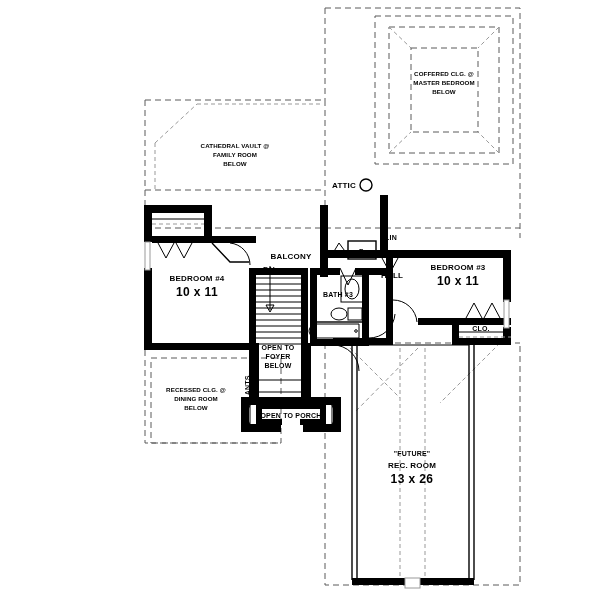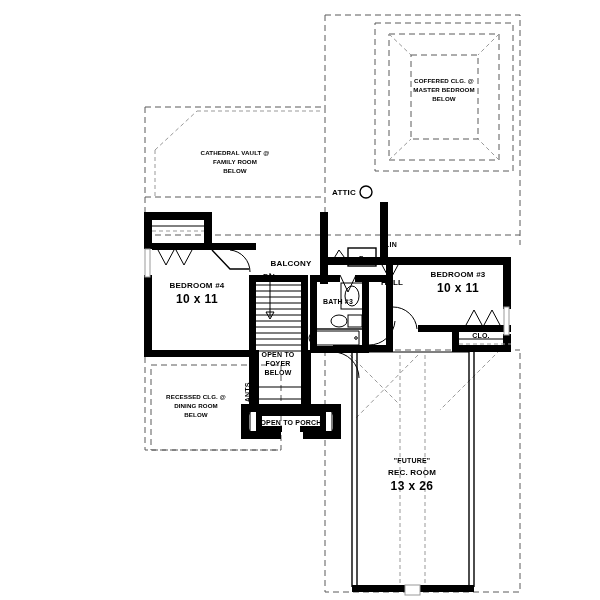--- a/index.html
+++ b/index.html
@@ -1,18 +1,18 @@
 <!DOCTYPE html>
 <html><head>
 <meta charset="utf-8">
 <style>
   html,body{margin:0;padding:0;background:#ffffff;}
   body{width:600px;height:600px;overflow:hidden;
        font-family:"Liberation Sans", sans-serif;}
-  #plan-root{position:relative;width:600px;height:504px;background:#fff;margin-top:7px;}
+  #plan-root{position:relative;width:600px;height:504px;background:#fff;}
   svg{display:block;}
   .wall{fill:#000000;}
   .thinline{stroke:#000000;stroke-width:1;fill:none;}
   .thinline2{stroke:#000000;stroke-width:1.4;fill:none;}
   .dash{stroke:#5a5a5a;stroke-width:1;fill:none;stroke-dasharray:6 4;}
   .dash-fine{stroke:#999999;stroke-width:1;fill:none;stroke-dasharray:4 3;}
   .win{stroke:#9a9a9a;stroke-width:1;fill:#ffffff;}
   .lbl{font-family:"Liberation Sans", sans-serif;font-weight:bold;
        fill:#000000;text-anchor:middle;}
   .lbl-s{font-size:7px;letter-spacing:0.2px;}

